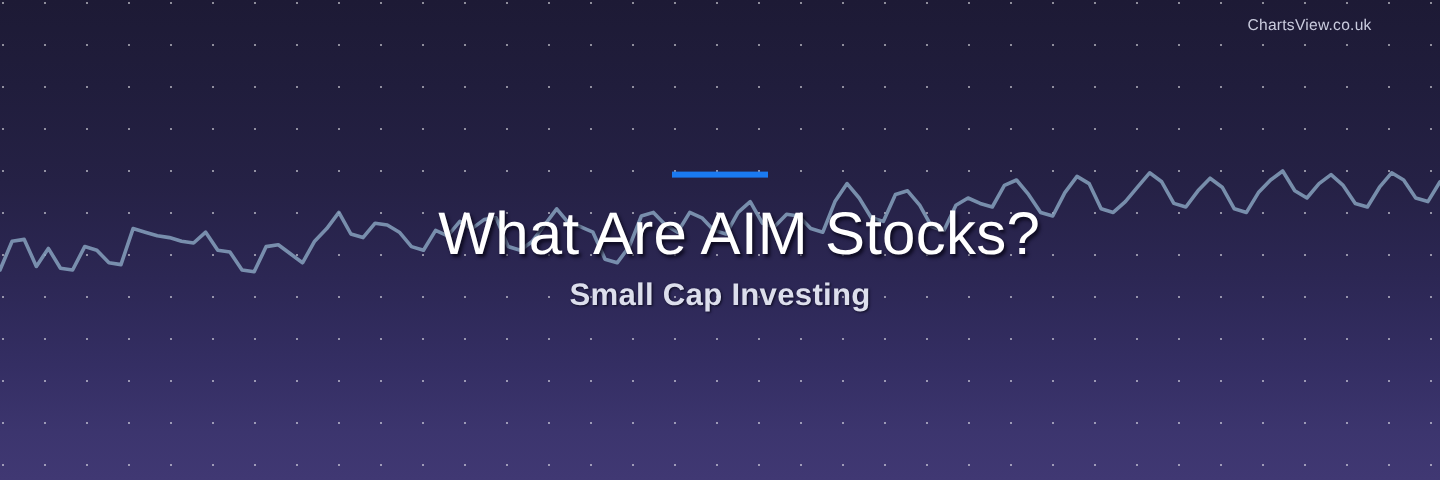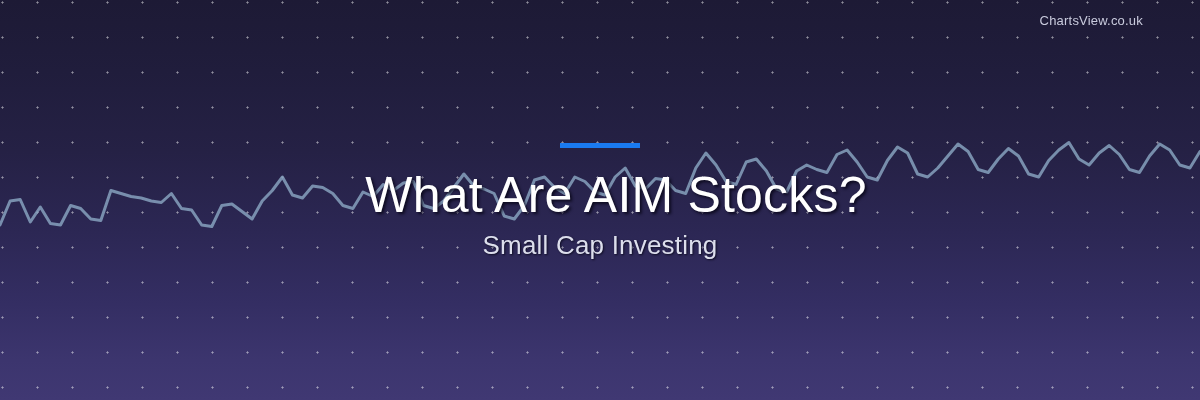--- a/index.html
+++ b/index.html
@@ -85,21 +85,21 @@
     color:#ffffff;
     letter-spacing:0.2px;
     text-shadow:2px 2px 3px rgba(8,6,24,0.85);
     white-space:nowrap;
     margin-left:32px;
   }
 
   #hero-subtitle {
     margin-top:12px;
     font-size:26px;
-    font-weight:normal;
+    font-weight:bold;
     line-height:1.0;
     color:#dcdeec;
     letter-spacing:0.2px;
     text-shadow:1px 1px 2px rgba(8,6,24,0.8);
     white-space:nowrap;
   }
 
   
   #watermark {
     position:absolute;

